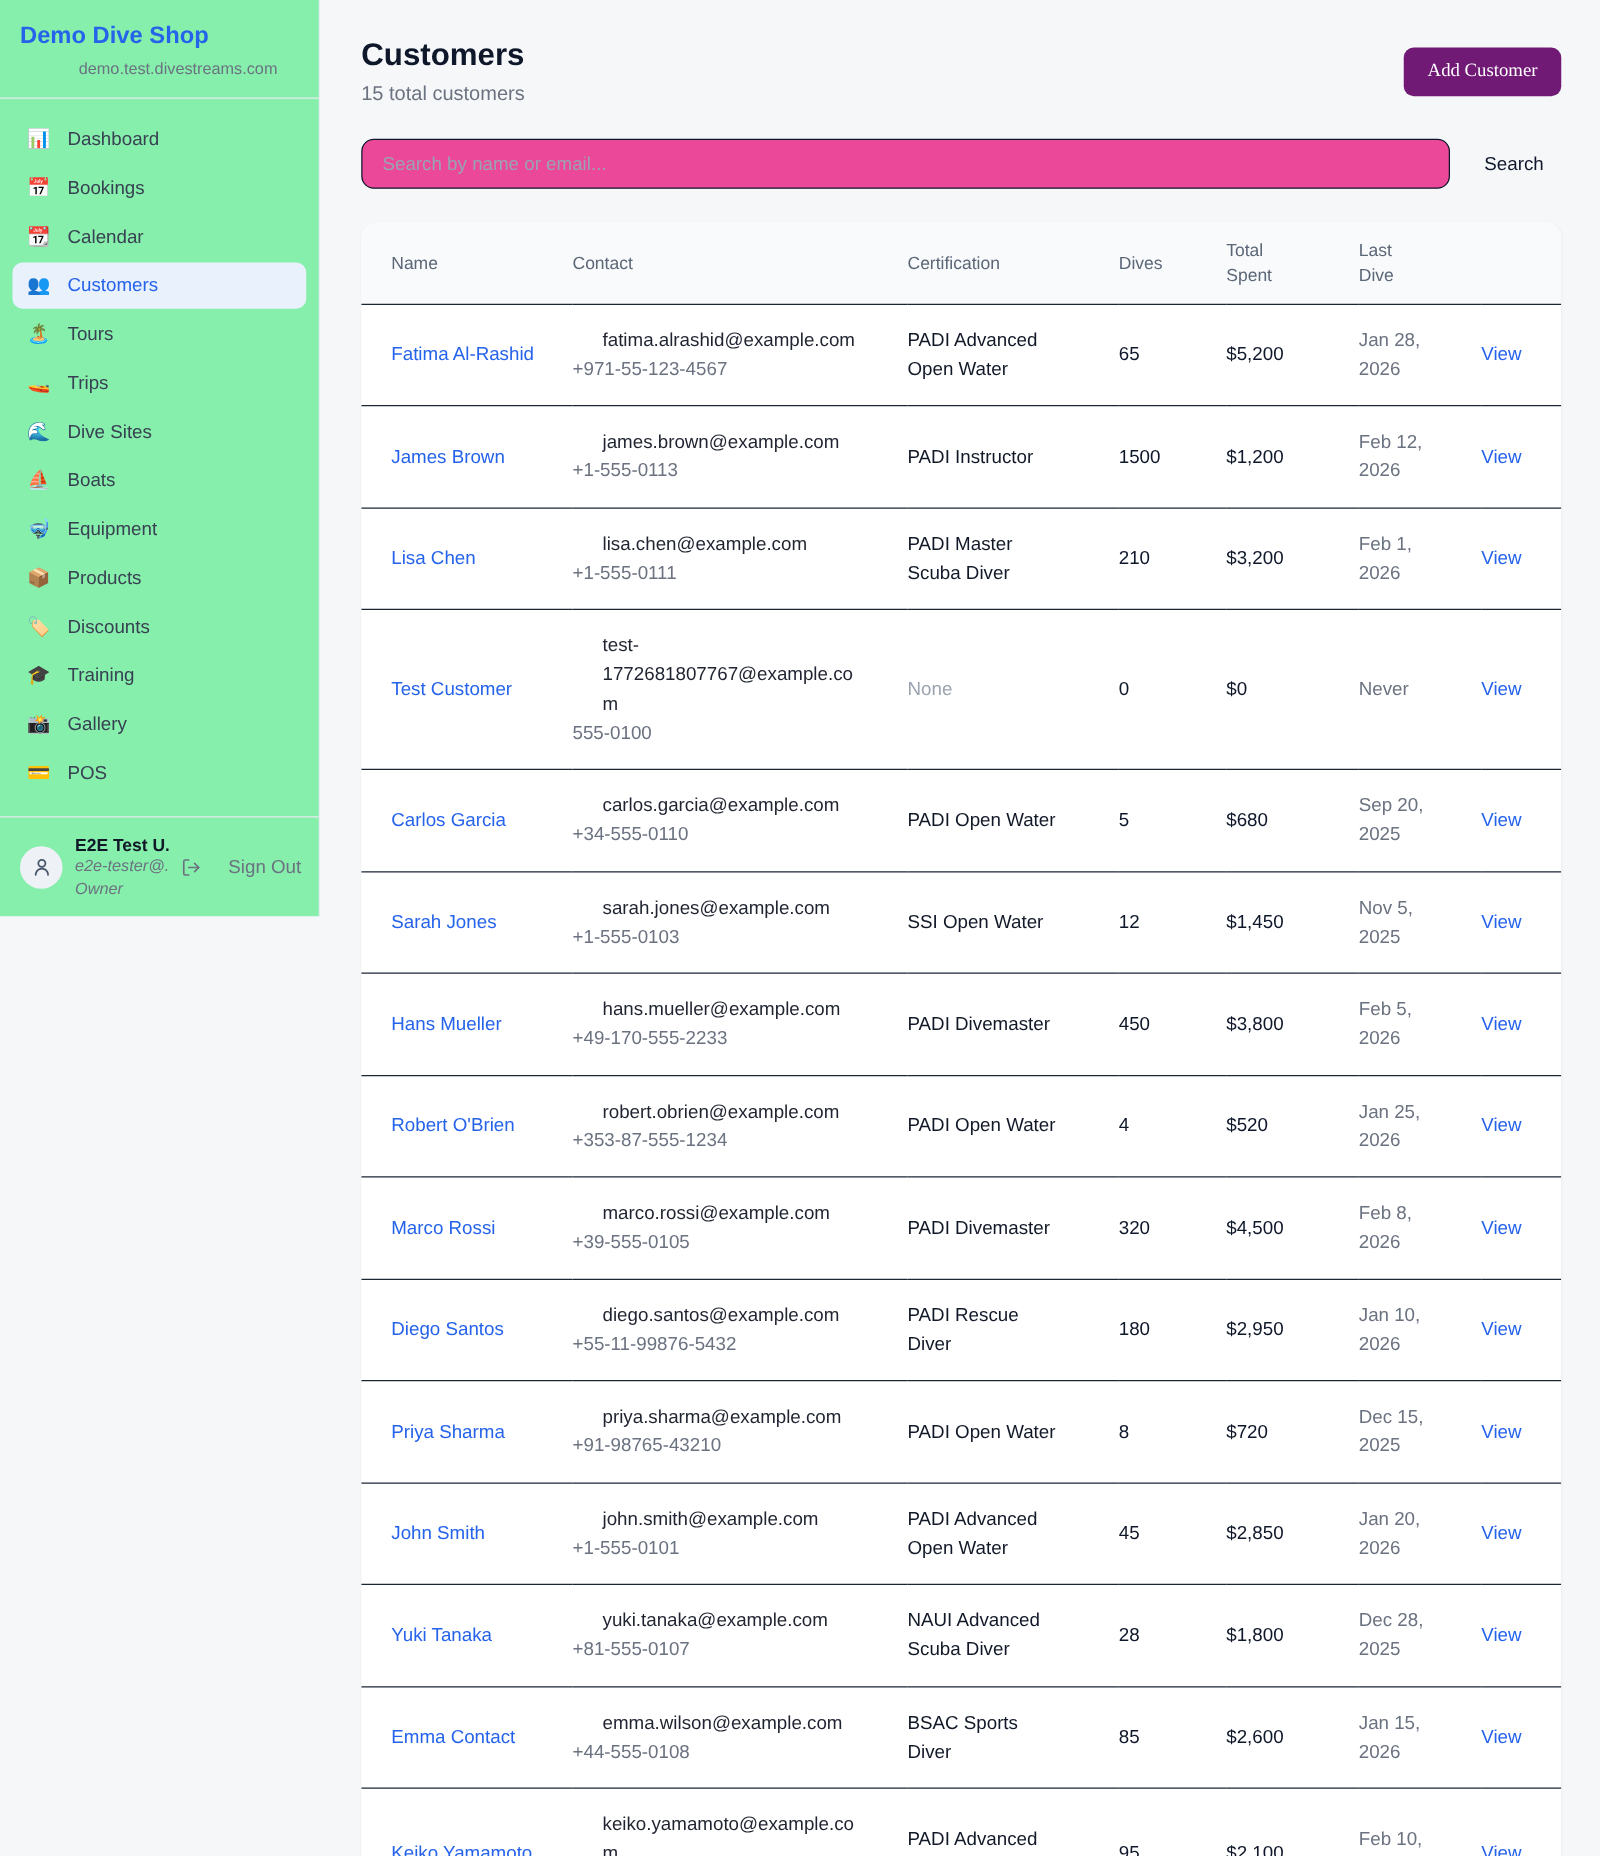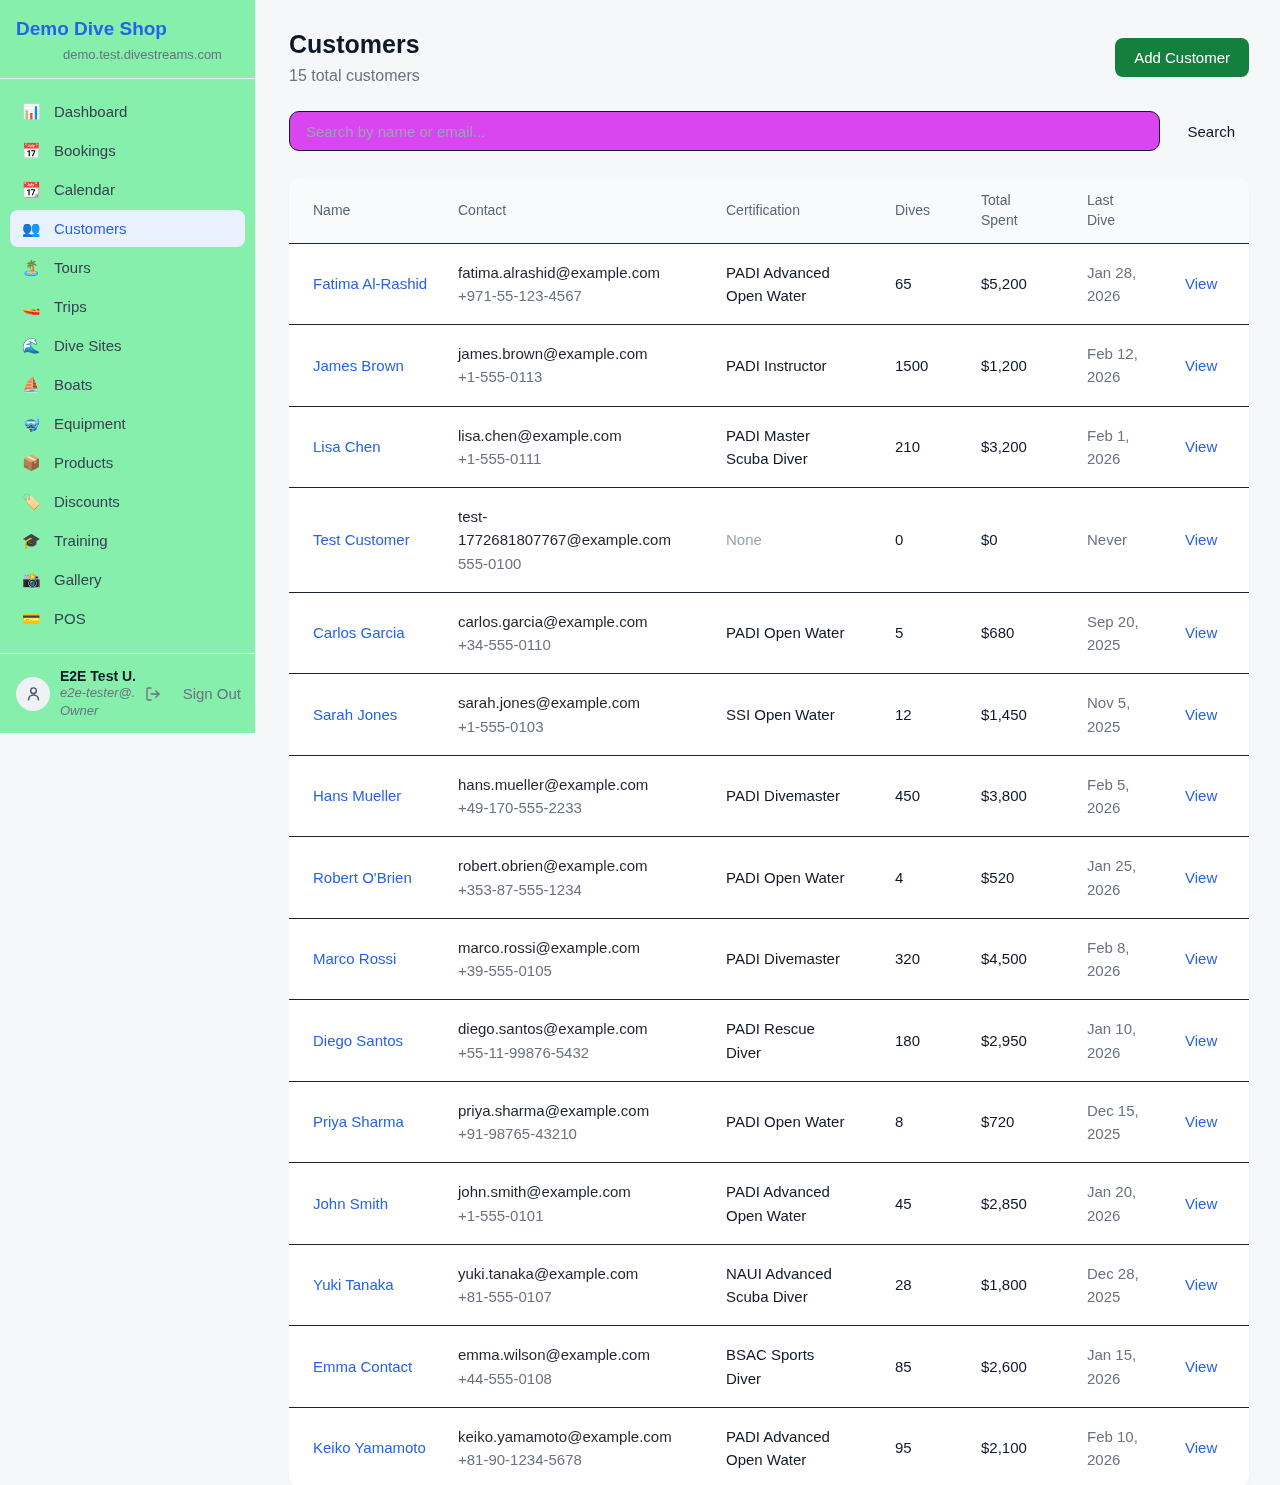--- a/index.html
+++ b/index.html
@@ -49,30 +49,30 @@
     background: none; border: none; cursor: pointer;
     font-family: inherit; font-size: 15px; color: #6b7280; padding: 0; flex: none;
   }
 
   
   .main { flex: 1; padding: 30px 31px 25px 33px; min-width: 0; }
   .page-head { display: flex; align-items: flex-start; justify-content: space-between; }
   .page-title { font-size: 25px; font-weight: 700; color: #0f172a; margin: 0; }
   .page-subtitle { font-size: 16px; color: #6b7280; margin-top: 8px; }
   .add-btn {
-    background: #15803d; color: #fff; border: none; cursor: pointer;
-    font-family: Liberation Sans, sans-serif; font-size: 15px; font-weight: 500;
+    background: #701a75; color: #fff; border: none; cursor: pointer;
+    font-family: Liberation Serif, serif; font-size: 15px; font-weight: 500;
     padding: 11px 19px; border-radius: 8px; margin-top: 8px;
   }
 
   .search-row { display: flex; align-items: center; margin-top: 26px; }
   .search-input {
     flex: 1; height: 40px;
     border: 1px solid #0f172a; border-radius: 10px;
-    background: #d946ef; padding: 0 16px;
+    background: #ec4899; padding: 0 16px;
     font-family: inherit; font-size: 15px; color: #111827;
   }
   .search-input::placeholder { color: #9aa3b2; }
   .search-btn {
     background: none; border: none; cursor: pointer;
     font-family: inherit; font-size: 15px; color: #0f172a;
     padding: 0 14px 0 27px;
   }
 
   .card {
@@ -91,21 +91,21 @@
   td {
     padding: 17px 24px 17px 0; vertical-align: middle;
     font-size: 15px; line-height: 1.55;
     border-bottom: 1px solid #1c2534;
   }
   tbody tr:last-child td { border-bottom: none; }
   .td-contact { padding-right: 40px; }
   .td-cert { padding-right: 48px; color: #111827; }
   .td-cert.none { color: #9aa3af; }
   .td-name a { color: #2563eb; font-weight: 500; text-decoration: none; cursor: pointer; overflow-wrap: break-word; }
-  .email { color: #1f2430; overflow-wrap: break-word; }
+  .email { color: #1f2430; overflow-wrap: break-word; margin-left: 24px; }
   .phone { color: #6b7280; }
   .td-dives, .td-total { color: #0f172a; }
   .td-last { color: #6b7280; }
   .td-view a { color: #2563eb; font-weight: 500; text-decoration: none; cursor: pointer; }
 </style>
 </head>
 <body>
 
 <div class="app">
 

